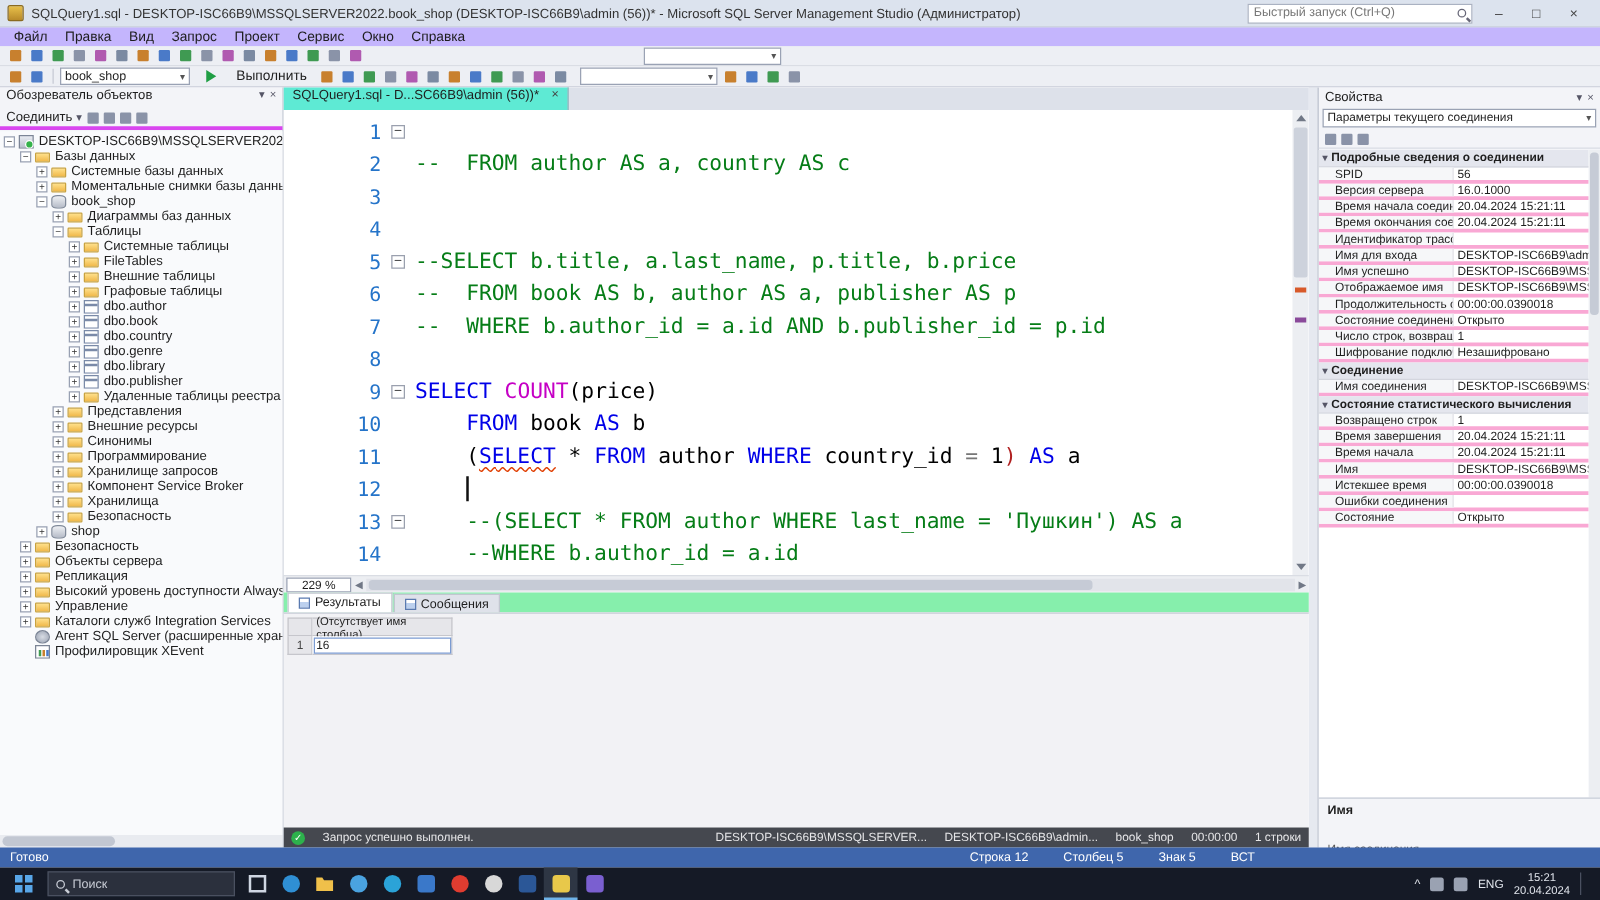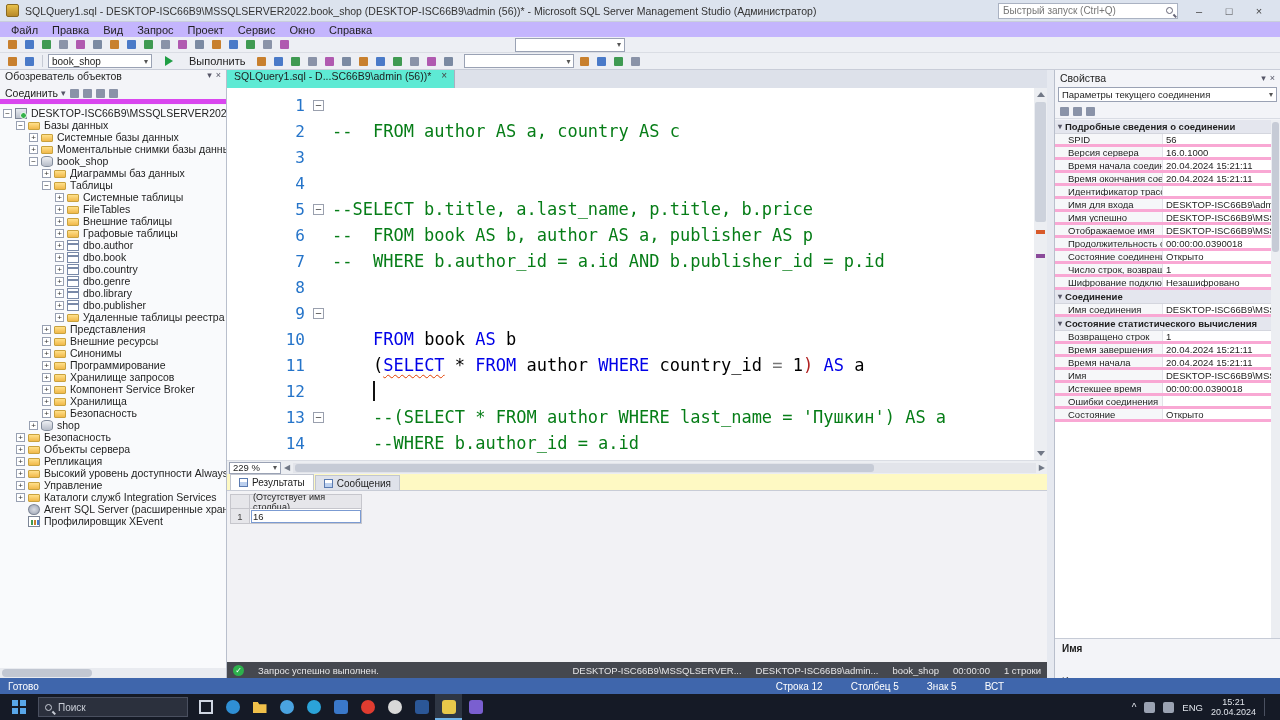--- a/index.html
+++ b/index.html
@@ -34,21 +34,21 @@
   #tb2combo{width:110px;margin-left:6px;}
   .execbtn{height:15px;display:flex;align-items:center;gap:16px;padding:0 6px;margin-left:5px;}
   .play{width:0;height:0;border-left:8px solid #1f9e44;border-top:5px solid transparent;border-bottom:5px solid transparent;}
   .tbsep{width:1px;height:12px;background:#c6cad4;margin:0 3px;}
   
   #main{top:70px;left:0;width:1280px;height:608px;background:#e6e9f0;}
   #objexp{left:0;top:0;width:227px;height:608px;background:#f3f4f8;border-right:1px solid #b9bfcc;}
   .oehead{height:17px;display:flex;padding:0 5px;gap:4px;}
   .oehead .ttl{flex:1;font-size:10.5px;}
   .paneico{color:#556;font-size:9px;}
-  .oetools{height:17px;display:flex;align-items:center;gap:4px;padding:0 5px;border-bottom:5px solid #d946ef;}
+  .oetools{height:17px;display:flex;align-items:center;gap:4px;padding:0 5px;border-bottom:3px solid #d946ef;}
   .connect{display:flex;align-items:center;gap:3px;font-size:10.5px;}
   .miniico{width:9px;height:9px;background:#8a93a8;border-radius:1px;flex:none;}
   #tree{position:absolute;top:35px;left:0;right:0;bottom:10px;overflow:hidden;background:#f9fafc;padding-top:2px;}
   .tree-row{display:flex;align-items:center;height:12px;white-space:nowrap;overflow:hidden;font-size:10.5px;}
   .expander{width:9px;height:9px;border:1px solid #98a0b2;background:#fff;font-size:8px;line-height:7px;text-align:center;color:#333;margin-right:3px;flex:none;}
   .exp-sp{width:9px;margin-right:3px;flex:none;}
   .ticon{width:12px;height:11px;margin-right:4px;flex:none;position:relative;}
   .ticon-server{background:linear-gradient(#e9ecf2,#b9c0cc);border:1px solid #7c8596;}
   .ticon-server::after{content:"";position:absolute;right:-1px;bottom:-1px;width:5px;height:5px;background:#35b24a;border-radius:50%;border:1px solid #fff;}
   .ticon-folder{height:8px;margin-top:2px;background:linear-gradient(#ffe08a,#f0b84a);border:1px solid #c9a23e;border-radius:1px;}
@@ -81,26 +81,26 @@
   .tk-rp{color:#b02020;}
   .caret{display:inline-block;width:2px;height:20px;background:#111;vertical-align:-4px;}
   #vscroll{position:absolute;right:0;top:0;width:13px;bottom:0;background:#eceef2;}
   #vscroll .arr{position:absolute;left:3px;width:0;height:0;border-left:4px solid transparent;border-right:4px solid transparent;}
   #vscroll .up{top:4px;border-bottom:5px solid #717886;}
   #vscroll .dn{bottom:4px;border-top:5px solid #717886;}
   #vscroll .thumb{position:absolute;left:1px;width:11px;top:14px;height:120px;background:#cdd2dc;border-radius:2px;}
   #vscroll .mark1{position:absolute;left:2px;width:9px;top:142px;height:4px;background:#d85a2a;}
   #vscroll .mark2{position:absolute;left:2px;width:9px;top:166px;height:4px;background:#8a4a9a;}
   #zoombar{position:absolute;top:390px;left:0;right:0;height:14px;background:#eceef2;display:flex;align-items:center;padding:0 2px;gap:3px;border-top:1px solid #dadde4;}
-  #zoomcombo{width:52px;height:12px;font-size:9.5px;}
+  #zoomcombo{width:52px;height:12px;font-size:9.5px;flex-direction:column;}
   .harr{color:#717886;font-size:8px;}
   .htrack{flex:1;height:10px;background:#e2e4ea;position:relative;}
   .htrack .thumb{position:absolute;left:2px;top:1px;width:78%;height:8px;background:#c6cbd6;border-radius:3px;}
   
-  #rtabs{position:absolute;top:404px;left:0;right:0;height:16px;background:#fef9c3;display:flex;align-items:flex-end;padding-left:3px;gap:1px;}
+  #rtabs{position:absolute;top:404px;left:0;right:0;height:16px;background:#86efac;display:flex;align-items:flex-end;padding-left:3px;gap:1px;}
   .rtab{height:15px;display:flex;align-items:center;gap:4px;padding:0 8px;font-size:10px;background:#dfe2ea;border:1px solid #c2c6d0;border-bottom:none;}
   .rtab.active{background:#fff;height:16px;}
   .rtico{width:9px;height:9px;border:1px solid #5a7ab0;background:linear-gradient(#fff 40%,#bcd0ee 40%);flex:none;}
   #rgridzone{position:absolute;top:420px;left:0;right:0;height:172px;background:#f2f2f5;border-top:1px solid #c8ccd6;padding:3px 0 0 3px;font-size:9.5px;}
   .ghead,.grow{display:flex;}
   .gcorner{width:20px;height:15px;background:#e6e6ea;border:1px solid #c6c6cc;}
   .gcol{width:112px;height:15px;background:#e6e6ea;border:1px solid #c6c6cc;border-left:none;display:flex;align-items:center;padding:0 3px;font-size:9px;color:#222;}
   .grownum{width:20px;height:15px;background:#e6e6ea;border:1px solid #c6c6cc;border-top:none;display:flex;align-items:center;justify-content:center;color:#444;}
   .gcell{width:112px;height:15px;background:#fff;border:1px solid #c6c6cc;border-left:none;border-top:none;display:flex;align-items:center;padding:0 3px;}
   .gcell.selected{outline:1px solid #7b9bd2;outline-offset:-2px;}
@@ -564,20 +564,21 @@
           <div class="cl">
             <span class="ln">8</span>
             <span class="foldcol"></span>
             <span class="codetxt"></span>
           </div>
           <div class="cl">
             <span class="ln">9</span>
             <span class="foldcol">
               <span class="foldbox">−</span>
             </span>
+            <span class="codetxt"><span class="tk-kw">SELECT</span><span class="tk-pl"> </span><span class="tk-fn">COUNT</span><span class="tk-pl">(price)</span></span>
           </div>
           <div class="cl">
             <span class="ln">10</span>
             <span class="foldcol"></span>
             <span class="codetxt"><span class="tk-pl">    </span><span class="tk-kw">FROM</span><span class="tk-pl"> book </span><span class="tk-kw">AS</span><span class="tk-pl"> b</span></span>
           </div>
           <div class="cl">
             <span class="ln">11</span>
             <span class="foldcol"></span>
             <span class="codetxt"><span class="tk-pl">    (</span><span class="tk-er">SELECT</span><span class="tk-pl"> * </span><span class="tk-kw">FROM</span><span class="tk-pl"> author </span><span class="tk-kw">WHERE</span><span class="tk-pl"> country_id </span><span class="tk-op">=</span><span class="tk-pl"> 1</span><span class="tk-rp">)</span><span class="tk-pl"> </span><span class="tk-kw">AS</span><span class="tk-pl"> a</span></span>

